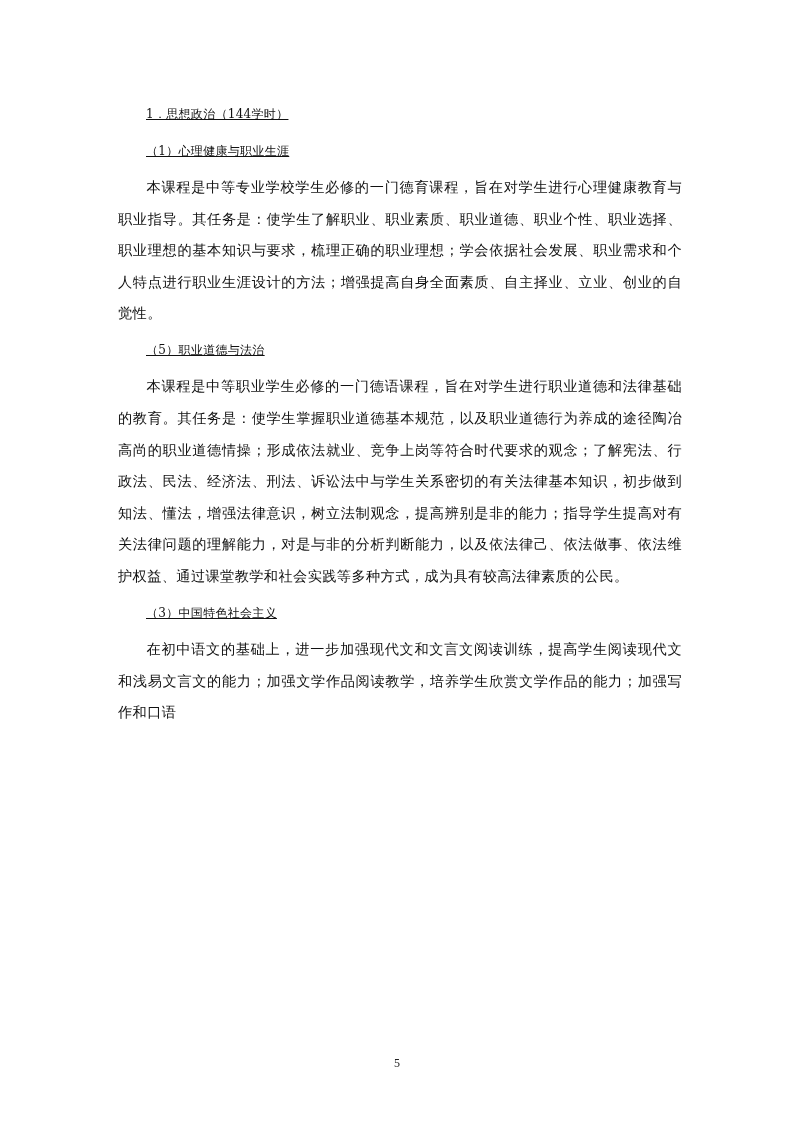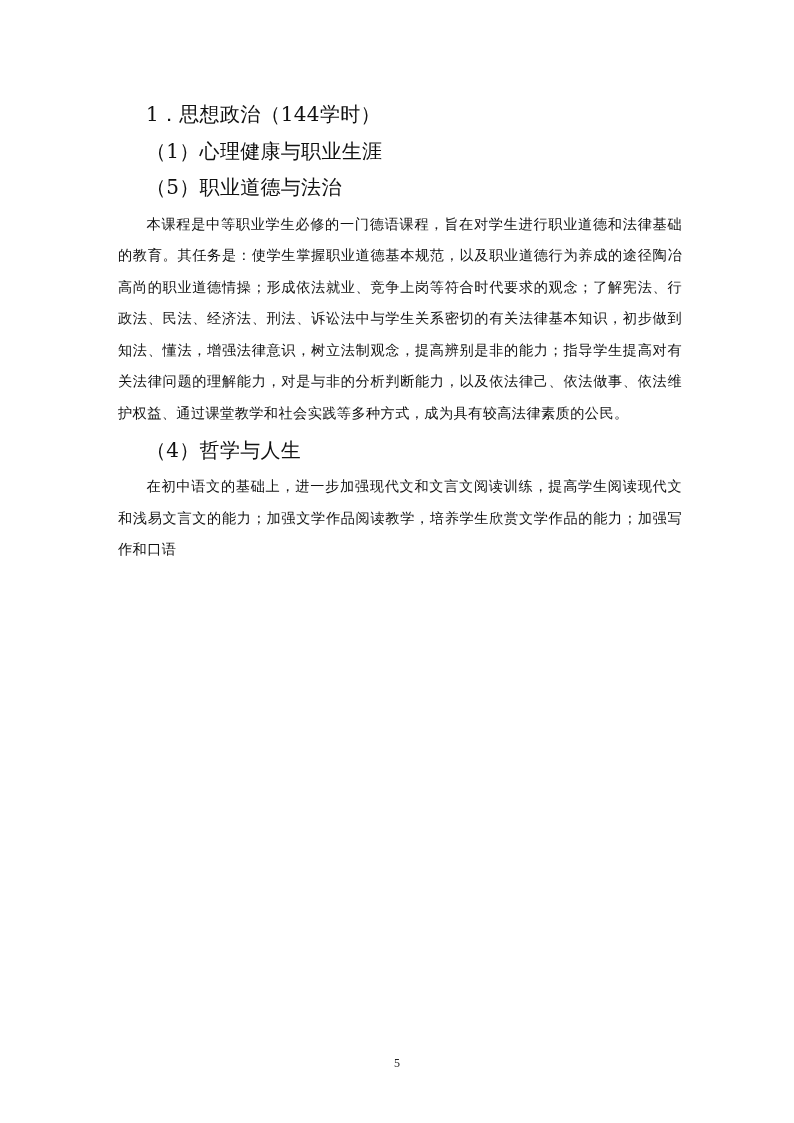--- a/index.html
+++ b/index.html
@@ -23,27 +23,28 @@
       height: 1123px;
       background: #ffffff;
     }
     .content {
       position: absolute;
       left: 118px;
       top: 99px;
       width: 564px;
     }
     .heading {
-      font-size: 20px;
+      font-size: 12px;
       line-height: 31.5px;
       height: 31.5px;
       margin: 0 0 5px 0;
       padding-left: 28px;
       white-space: nowrap;
       letter-spacing: 0.3px;
+      text-decoration: underline;
     }
     .para {
       font-size: 14.2px;
       line-height: 31.6px;
       margin: 0 0 5px 0;
       text-indent: 28.5px;
       text-align: justify;
       text-align-last: left;
       letter-spacing: 0.4px;
       word-break: break-all;
@@ -60,19 +61,20 @@
       color: #222222;
     }
   </style>
 </head>
 <body>
 
 <div class="page">
   <div class="content">
     <div class="heading">1．思想政治（144学时）</div>
     <div class="heading">（1）心理健康与职业生涯</div>
+    <p class="para">本课程是中等专业学校学生必修的一门德育课程，旨在对学生进行心理健康教育与职业指导。其任务是：使学生了解职业、职业素质、职业道德、职业个性、职业选择、职业理想的基本知识与要求，梳理正确的职业理想；学会依据社会发展、职业需求和个人特点进行职业生涯设计的方法；增强提高自身全面素质、自主择业、立业、创业的自觉性。</p>
     <div class="heading">（5）职业道德与法治</div>
     <p class="para">本课程是中等职业学生必修的一门德语课程，旨在对学生进行职业道德和法律基础的教育。其任务是：使学生掌握职业道德基本规范，以及职业道德行为养成的途径陶冶高尚的职业道德情操；形成依法就业、竞争上岗等符合时代要求的观念；了解宪法、行政法、民法、经济法、刑法、诉讼法中与学生关系密切的有关法律基本知识，初步做到知法、懂法，增强法律意识，树立法制观念，提高辨别是非的能力；指导学生提高对有关法律问题的理解能力，对是与非的分析判断能力，以及依法律己、依法做事、依法维护权益、通过课堂教学和社会实践等多种方式，成为具有较高法律素质的公民。</p>
-    <div class="heading">（4）哲学与人生</div>
+    <div class="heading">（3）中国特色社会主义</div>
     <p class="para">在初中语文的基础上，进一步加强现代文和文言文阅读训练，提高学生阅读现代文和浅易文言文的能力；加强文学作品阅读教学，培养学生欣赏文学作品的能力；加强写作和口语</p>
   </div>
   <div class="page-number">5</div>
 </div>
 
 </body></html>

